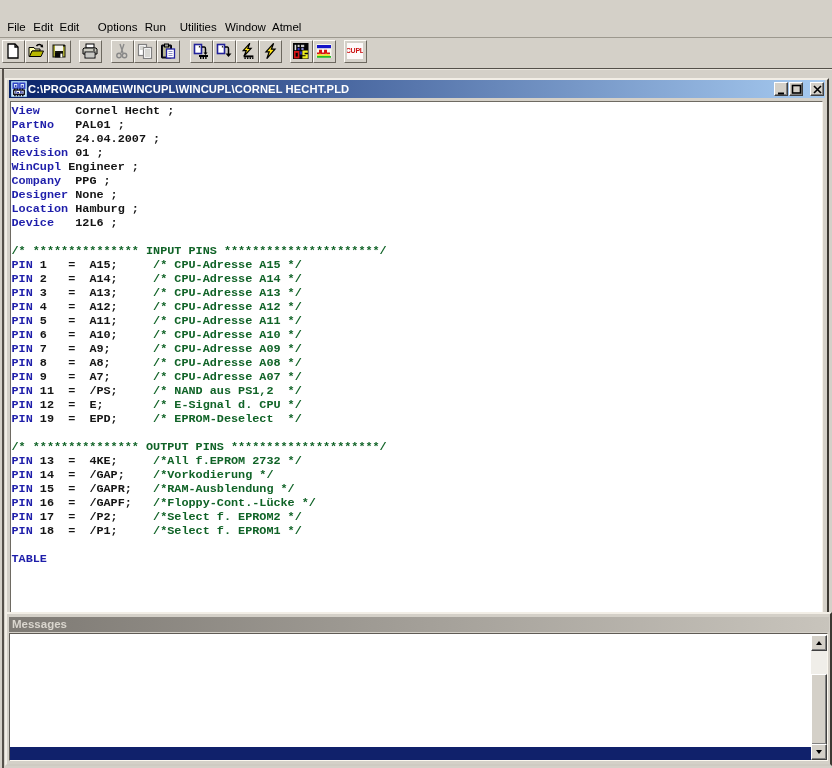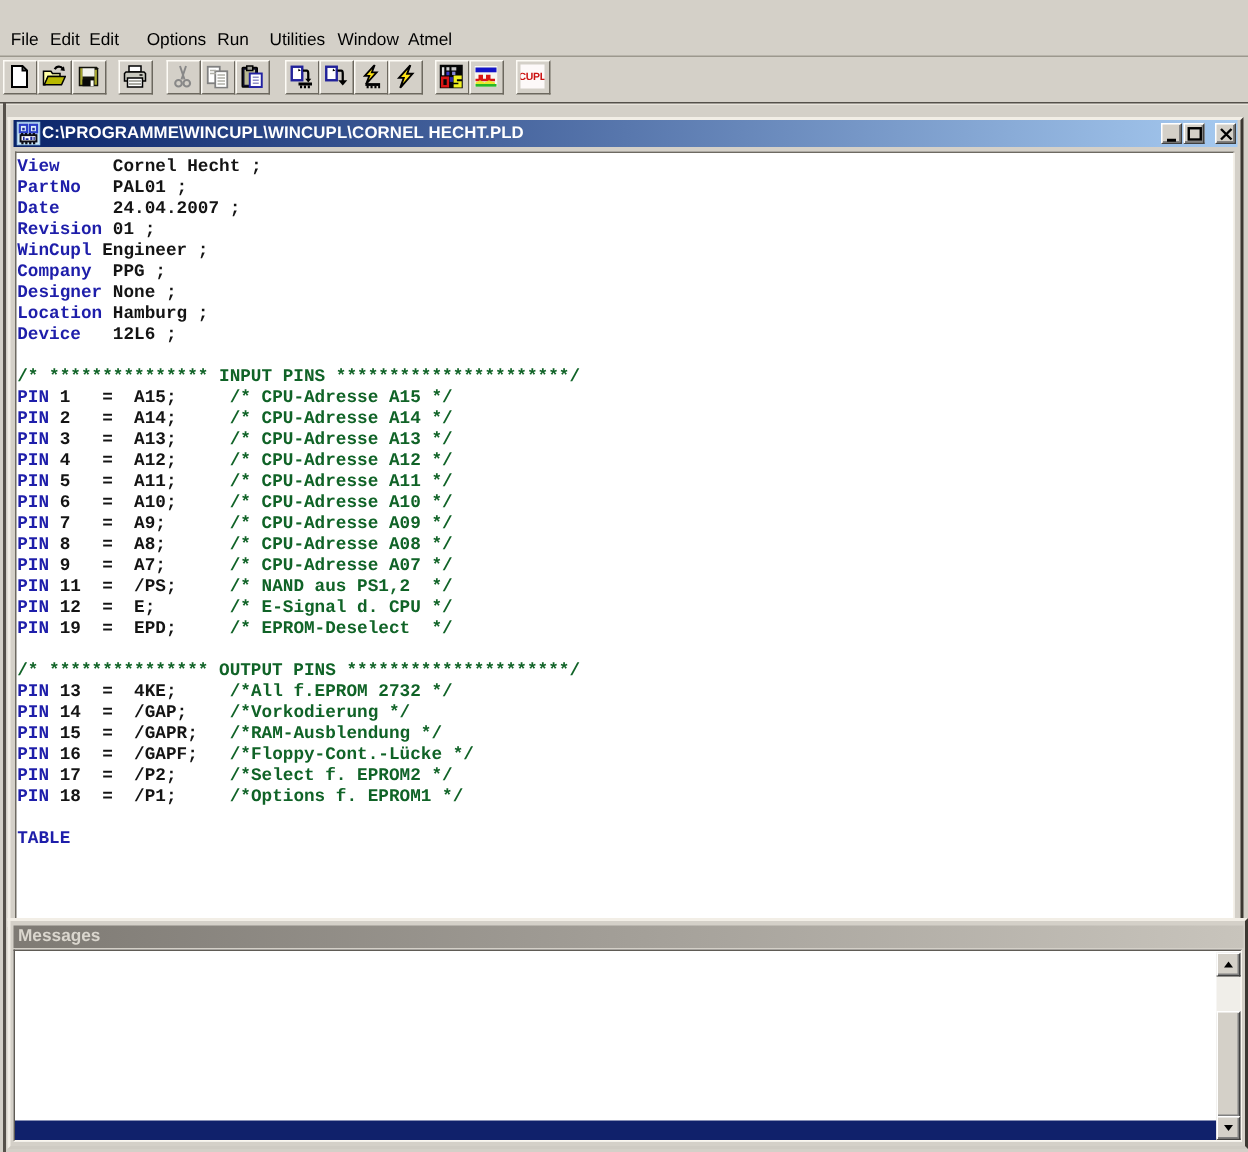--- a/index.html
+++ b/index.html
@@ -258,21 +258,21 @@
 <i class="k">PIN</i> 11  =  /PS;     <i class="c">/* NAND aus PS1,2  */</i>
 <i class="k">PIN</i> 12  =  E;       <i class="c">/* E-Signal d. CPU */</i>
 <i class="k">PIN</i> 19  =  EPD;     <i class="c">/* EPROM-Deselect  */</i>
 
 <i class="c">/* *************** OUTPUT PINS *********************/</i>
 <i class="k">PIN</i> 13  =  4KE;     <i class="c">/*All f.EPROM 2732 */</i>
 <i class="k">PIN</i> 14  =  /GAP;    <i class="c">/*Vorkodierung */</i>
 <i class="k">PIN</i> 15  =  /GAPR;   <i class="c">/*RAM-Ausblendung */</i>
 <i class="k">PIN</i> 16  =  /GAPF;   <i class="c">/*Floppy-Cont.-Lücke */</i>
 <i class="k">PIN</i> 17  =  /P2;     <i class="c">/*Select f. EPROM2 */</i>
-<i class="k">PIN</i> 18  =  /P1;     <i class="c">/*Options f. EPROM1 */</i>
+<i class="k">PIN</i> 18  =  /P1;     <i class="c">/*Select f. EPROM1 */</i>
 
 <i class="k">TABLE</i></pre>
       </div>
   </div>
 
   <div class="win" id="msgwin">
     <div class="cap">
         <span class="txt">Messages</span>
       </div>
     <div id="msgcontent">

